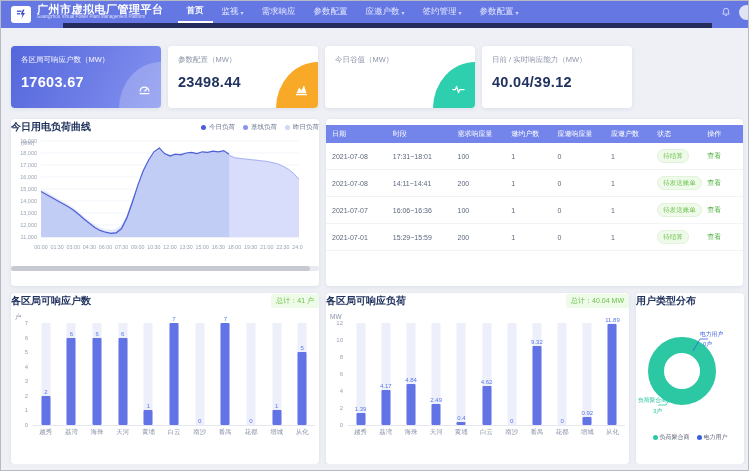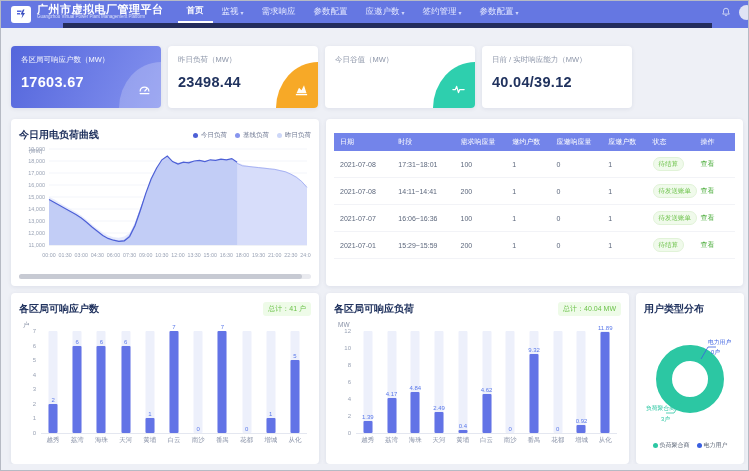--- a/index.html
+++ b/index.html
@@ -19,21 +19,21 @@
   .nav-item.active{color:#fff;font-weight:bold;border-bottom:2px solid #fff;}
   .caret{font-size:6px;margin-left:2px;opacity:.85;}
   .nav-right{margin-left:auto;display:flex;align-items:center;gap:8px;}
   .avatar{width:15px;height:15px;border-radius:50%;background:#dfe3f4;margin-right:-14px;}
   
   main{padding:18px 0 0 10px;width:747px;box-sizing:border-box;overflow:hidden;}
   .kpi-row{display:flex;gap:7px;width:800px;}
   .row2{display:flex;gap:7px;margin-top:11px;}
   .row3{display:flex;gap:7px;margin-top:7px;}
   .panel{background:#fff;border-radius:4px;box-shadow:0 1px 4px rgba(31,41,95,.08);
-         box-sizing:border-box;padding:8px;position:relative;overflow:hidden;}
+         box-sizing:border-box;position:relative;overflow:hidden;}
   .panel-lc{width:308px;height:167px;}
   .panel-table{width:417px;height:167px;}
   .panel-b1{width:308px;height:171px;}
   .panel-b2{width:303px;height:171px;}
   .panel-donut{width:108px;height:171px;}
   .panel-head{display:flex;align-items:center;justify-content:space-between;height:16px;}
   .panel-title{font-size:10px;font-weight:bold;color:#20325e;white-space:nowrap;}
   
   .kpi-card{width:150px;height:62px;flex:0 0 auto;background:#fff;border-radius:4px;position:relative;
             box-shadow:0 1px 4px rgba(31,41,95,.08);padding:9px 10px;box-sizing:border-box;overflow:hidden;}
@@ -141,21 +141,21 @@
           <div class="kpi-value">17603.67</div>
           <div class="kpi-corner" style="background: rgba(255, 255, 255, 0.22);">
             <svg viewBox="0 0 24 24" width="15" height="15">
               <path d="M5 15a7 7 0 0 1 14 0" fill="none" stroke="#fff" stroke-width="2"></path>
               <path d="M12 15l4.5-5" stroke="#fff" stroke-width="2"></path>
               <path d="M5 18.5h14" stroke="#fff" stroke-width="2" stroke-linecap="round"></path>
             </svg>
           </div>
         </div>
         <div class="kpi-card">
-          <div class="kpi-label">昨日负荷（MW）</div>
+          <div class="kpi-label">参数配置（MW）</div>
           <div class="kpi-value">23498.44</div>
           <div class="kpi-corner" style="background: rgb(247, 169, 39);">
             <svg viewBox="0 0 24 24" width="15" height="15">
               <path d="M3 20h18" stroke="#fff" stroke-width="2"></path>
               <path d="M4 18l4-9 4 4 4-8 4 13z" fill="#fff" opacity=".95"></path>
             </svg>
           </div>
         </div>
         <div class="kpi-card">
           <div class="kpi-label">今日谷值（MW）</div>

